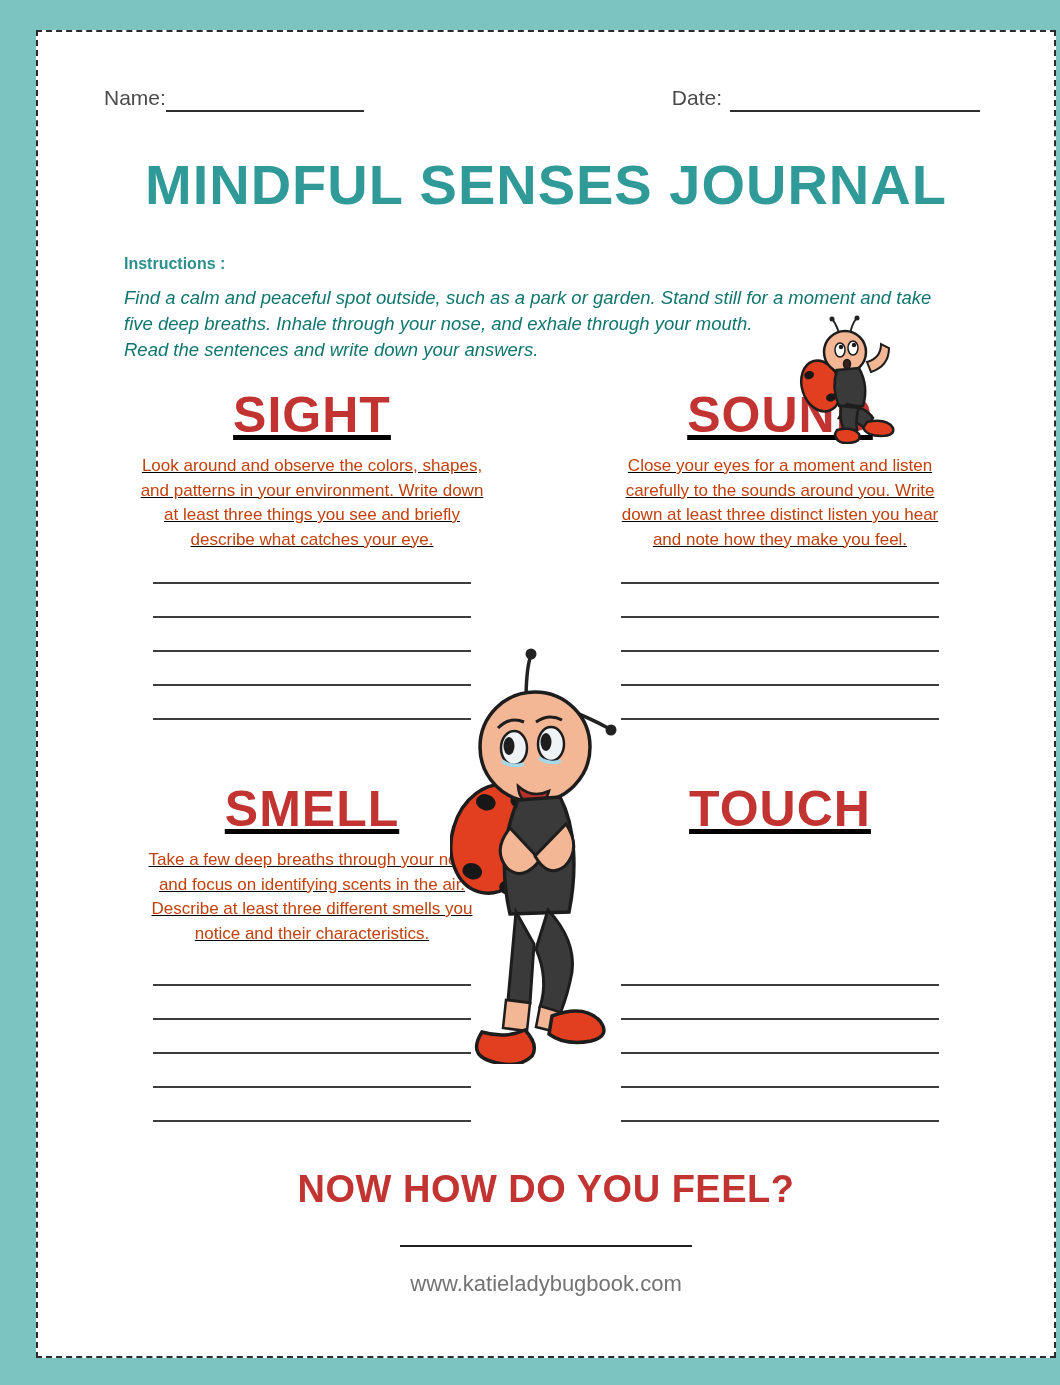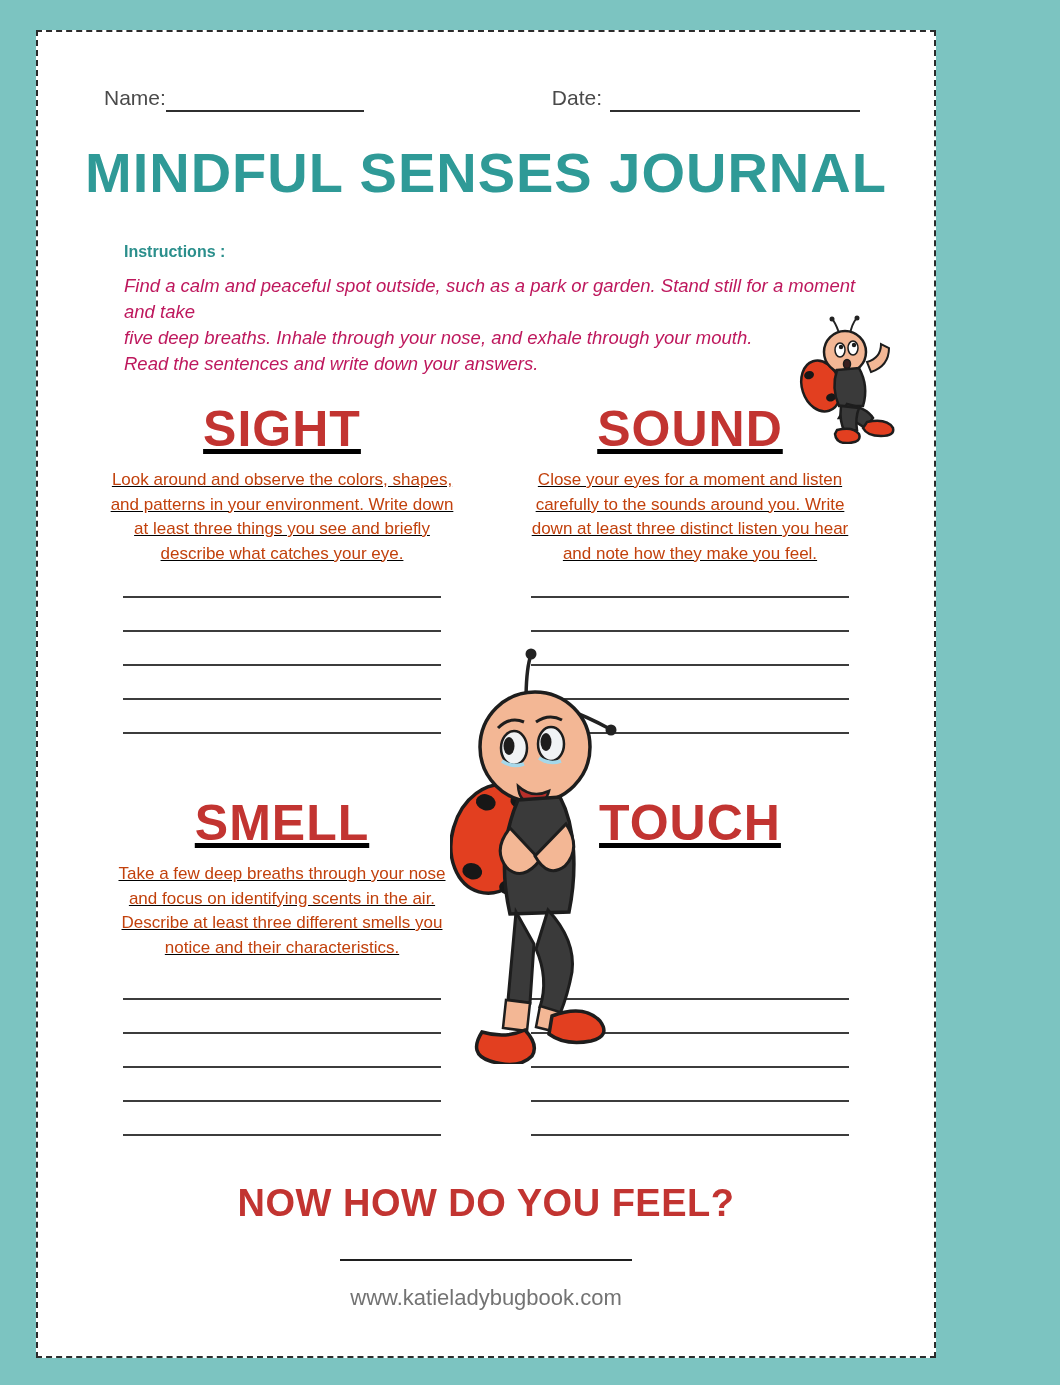--- a/index.html
+++ b/index.html
@@ -4,50 +4,50 @@
 <style>
   * { margin:0; padding:0; box-sizing:border-box; }
   html,body { width:1060px; height:1385px; }
   body {
     background:#7cc4c1;
     font-family:"Liberation Sans", sans-serif;
     position:relative;
   }
   .page {
     position:absolute; left:36px; top:30px;
-    width:900px; height:1328px;
+    width:1020px; height:1328px;
     background:#ffffff;
     border:2px dashed #2b2b2b;
     overflow:hidden;
   }
   
   .header-row {
     display:flex; justify-content:space-between;
     margin:54px 74px 0 66px;
     color:#4a4a4a; font-size:21px;
   }
   .fill-field { display:flex; align-items:flex-end; }
   .fill-label { padding-bottom:2px; }
   .fill-line { border-bottom:2px solid #2f2f2f; height:24px; }
   .name-line { width:198px; }
   .date-line { width:250px; margin-left:8px; }
   
   .title {
-    margin-top:28px; text-align:center;
+    margin-top:40px; text-align:center;
     font-size:56px; font-weight:bold; letter-spacing:1px;
     color:#2f9a97;
   }
   
   .instructions { margin:38px 70px 0 86px; }
   .instructions-heading {
     color:#2b8f8c; font-weight:bold; font-size:16px;
   }
   .instructions-text {
     margin-top:12px; font-style:italic;
-    font-size:18.5px; line-height:26px; color:#be185d;
+    font-size:18.5px; line-height:26px; color:#0f766e;
   }
   
   .sections-grid {
     display:grid; grid-template-columns:1fr 1fr;
     padding:0 40px; margin-top:26px;text-decoration:underline;
   }
   .row2 { margin-top:31px; }
   .sec-head { text-align:center; }
   .sec-title {
     font-size:50px; font-weight:bold; color:#c23431;

